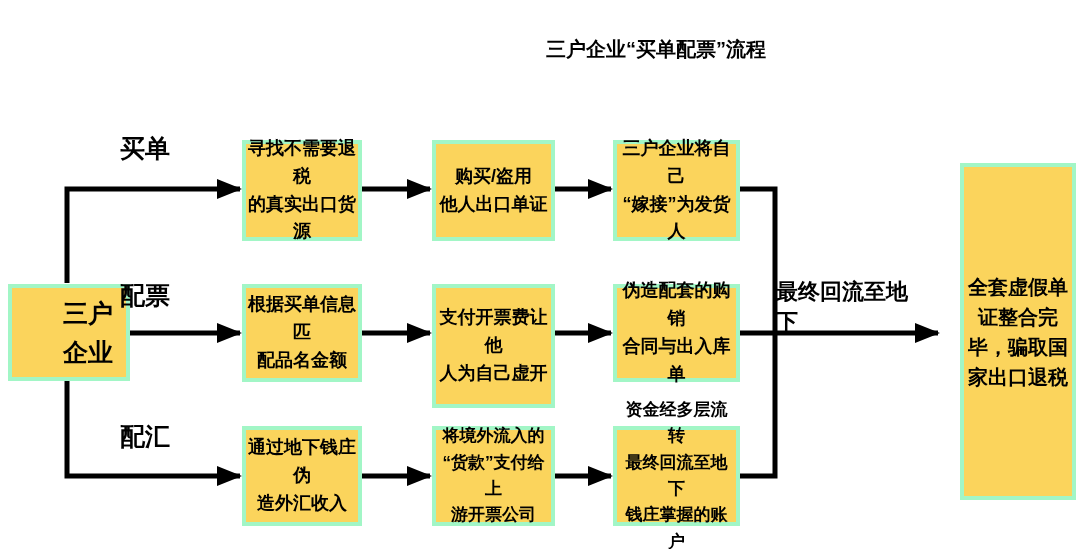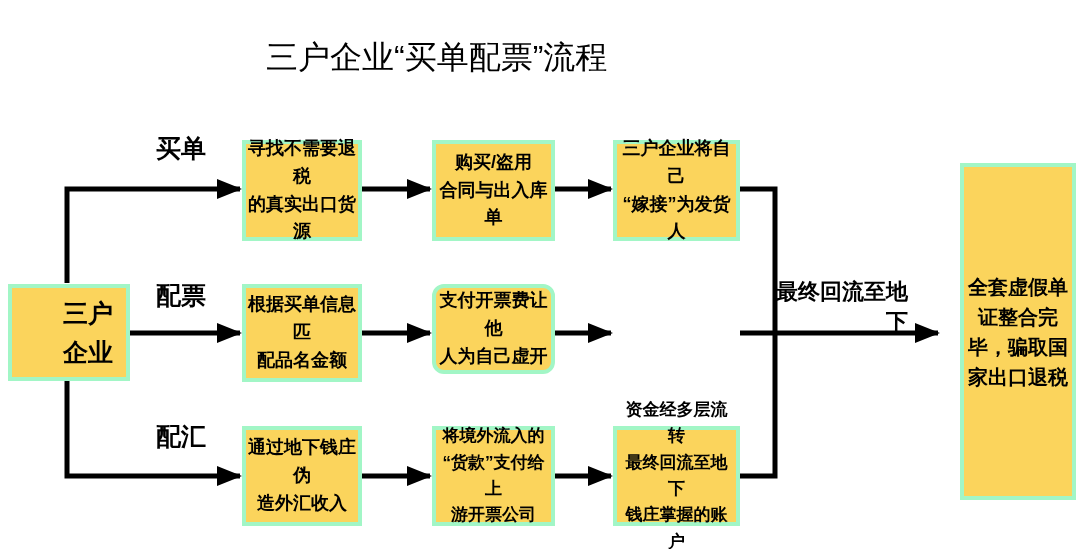--- a/index.html
+++ b/index.html
@@ -14,39 +14,39 @@
     position:relative;
     width:1076px;height:549px;
     background:var(--background);
     margin:0 auto;
     overflow:hidden;
     font-family:"Liberation Sans","DejaVu Sans",sans-serif;
     color:var(--text);
   }
   .title{
     position:absolute;left:266px;top:36px;width:500px;
-    font-size:32px;font-weight:400;text-align:left;
+    font-size:20px;font-weight:700;text-align:right;
     letter-spacing:0px;
   }
   .connectors{position:absolute;left:0;top:0;}
   .connectors path{stroke:var(--arrow);stroke-width:5;fill:none;}
   .connectors .ah{fill:var(--arrow);stroke:none;}
   .box{
     position:absolute;box-sizing:border-box;
     background:var(--box-fill);
     border:4px solid var(--box-border);
     display:flex;align-items:center;justify-content:center;
     text-align:center;white-space:pre-line;
     font-size:18px;line-height:1.55;font-weight:600;
     padding:2px;
   }
   .box.source{font-size:25px;padding-left:40px;}
   .box.result{font-size:20px;line-height:1.5;margin-left:20px;}
   .lbl{
-    position:absolute;font-weight:bold;text-align:right;
+    position:absolute;font-weight:bold;text-align:left;
     font-size:25px;
   }
   .lbl.merge{font-size:22px;}
 </style>
 </head>
 <body>
 
 <div class="canvas">
 
   <div class="title">三户企业“买单配票”流程</div>
@@ -73,28 +73,30 @@
 
   <div class="box source" style="left:8px;top:284px;width:122px;height:97px;">三户企业</div>
 
   <div class="lbl" style="left:120px;top:132px;width:86px;">买单</div>
   <div class="lbl" style="left:120px;top:279px;width:86px;">配票</div>
   <div class="lbl" style="left:120px;top:420px;width:86px;">配汇</div>
 
   <div class="box" style="left:242px;top:140px;width:120px;height:101px;">寻找不需要退税
 的真实出口货源</div>
   <div class="box" style="left:432px;top:140px;width:123px;height:101px;">购买/盗用
-合同与出入库单</div>
+他人出口单证</div>
   <div class="box" style="left:613px;top:140px;width:127px;height:101px;">三户企业将自己
 “嫁接”为发货人</div>
 
   <div class="box" style="left:242px;top:284px;width:120px;height:98px;">根据买单信息匹
 配品名金额</div>
-  <div class="box" style="left:432px;top:284px;width:123px;height:90px;border-radius:12px;">支付开票费让他
+  <div class="box" style="left:432px;top:284px;width:123px;height:124px;">支付开票费让他
 人为自己虚开</div>
+  <div class="box" style="left:613px;top:284px;width:127px;height:98px;">伪造配套的购销
+合同与出入库单</div>
 
   <div class="box" style="left:242px;top:426px;width:120px;height:100px;">通过地下钱庄伪
 造外汇收入</div>
   <div class="box" style="left:432px;top:426px;width:123px;height:100px;font-size:17px;">将境外流入的
 “货款”支付给上
 游开票公司</div>
   <div class="box" style="left:613px;top:426px;width:127px;height:100px;font-size:17px;">资金经多层流转
 最终回流至地下
 钱庄掌握的账户</div>
 

